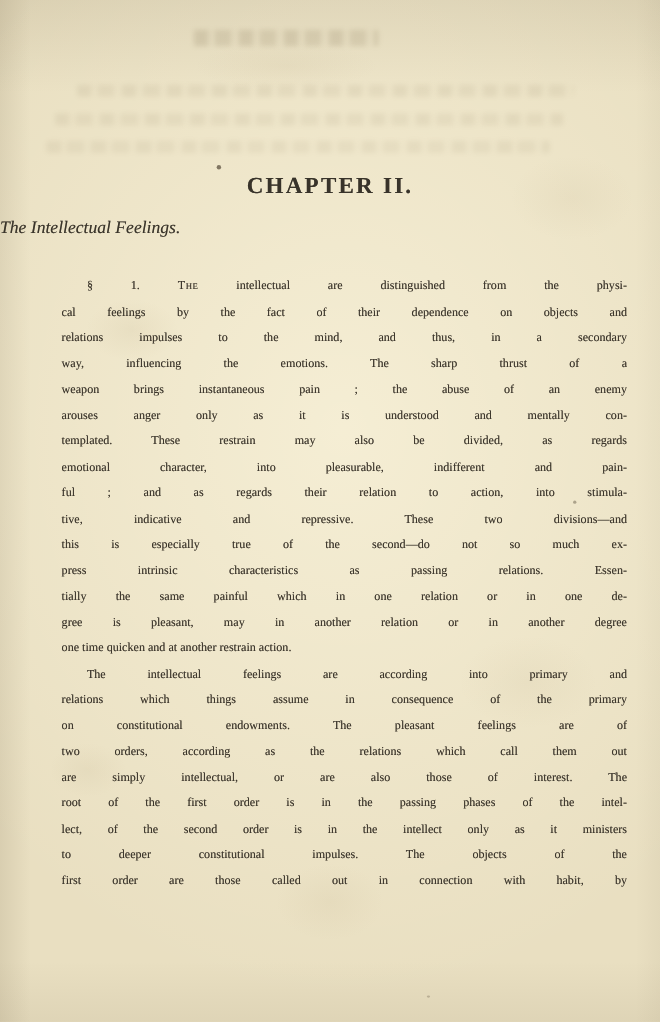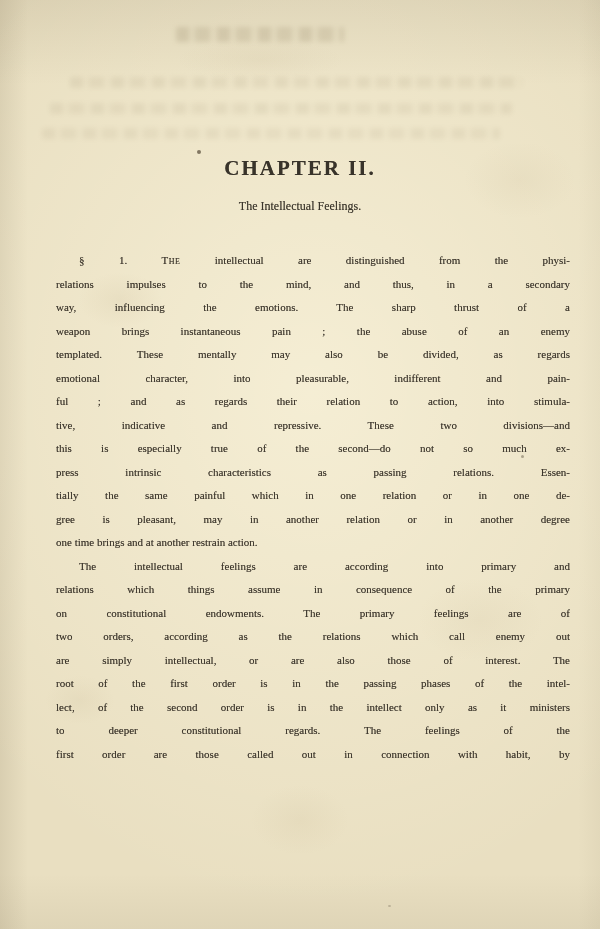--- a/index.html
+++ b/index.html
@@ -58,22 +58,22 @@
   .chapter-heading {
     position: absolute; left: 0; top: 156px; width: 100%;
     text-align: center;
     font-size: 21px; font-weight: 700;
     letter-spacing: 2px;
     color: #38332a;
     text-shadow: 0 0 0.6px rgba(50,44,34,0.6);
   }
   .chapter-subtitle {
     position: absolute; left: 0; top: 199px; width: 100%;
-    text-align: center;
-    font-size: 12px;
+    font-style: italic;
+    font-size: 16px;
     color: #3a352b;
     text-shadow: 0 0 0.5px rgba(50,44,34,0.5);
   }
   .body-text {
     position: absolute; left: 56px; top: 249px; width: 514px;
     font-size: 11px;
     line-height: 23.5px;
     color: #3c362c;
     text-shadow: 0 0 0.6px rgba(55,48,38,0.55);
   }
@@ -99,36 +99,38 @@
   <div class="speck speck1"></div>
   <div class="speck speck2"></div>
   <div class="speck speck3"></div>
 
   <div class="chapter-heading">CHAPTER II.</div>
   <div class="chapter-subtitle">The Intellectual Feelings.</div>
 
   <div class="body-text">
 
     <div class="bline indent"><span>§ 1.</span> <span class="sc">The</span> <span>intellectual are distinguished from the physi-</span></div>
+    <div class="bline">cal feelings by the fact of their dependence on objects and</div>
     <div class="bline">relations impulses to the mind, and thus, in a secondary</div>
     <div class="bline">way, influencing the emotions. The sharp thrust of a</div>
     <div class="bline">weapon brings instantaneous pain ; the abuse of an enemy</div>
-    <div class="bline">templated. These mentally may also be divided, as regards</div>
+    <div class="bline">arouses anger only as it is understood and mentally con-</div>
+    <div class="bline">templated. These restrain may also be divided, as regards</div>
     <div class="bline">emotional character, into pleasurable, indifferent and pain-</div>
     <div class="bline">ful ; and as regards their relation to action, into stimula-</div>
     <div class="bline">tive, indicative and repressive. These two divisions—and</div>
     <div class="bline">this is especially true of the second—do not so much ex-</div>
     <div class="bline">press intrinsic characteristics as passing relations. Essen-</div>
     <div class="bline">tially the same painful which in one relation or in one de-</div>
     <div class="bline">gree is pleasant, may in another relation or in another degree</div>
-    <div class="bline endshort">one time brings and at another restrain action.</div>
+    <div class="bline endshort">one time quicken and at another restrain action.</div>
 
     <div class="bline indent">The intellectual feelings are according into primary and</div>
     <div class="bline">relations which things assume in consequence of the primary</div>
-    <div class="bline">on constitutional endowments. The primary feelings are of</div>
-    <div class="bline">two orders, according as the relations which call enemy out</div>
+    <div class="bline">on constitutional endowments. The pleasant feelings are of</div>
+    <div class="bline">two orders, according as the relations which call them out</div>
     <div class="bline">are simply intellectual, or are also those of interest. The</div>
     <div class="bline">root of the first order is in the passing phases of the intel-</div>
     <div class="bline">lect, of the second order is in the intellect only as it ministers</div>
-    <div class="bline">to deeper constitutional regards. The feelings of the</div>
+    <div class="bline">to deeper constitutional impulses. The objects of the</div>
     <div class="bline">first order are those called out in connection with habit, by</div>
   </div>
 </div>
 
 </body></html>

